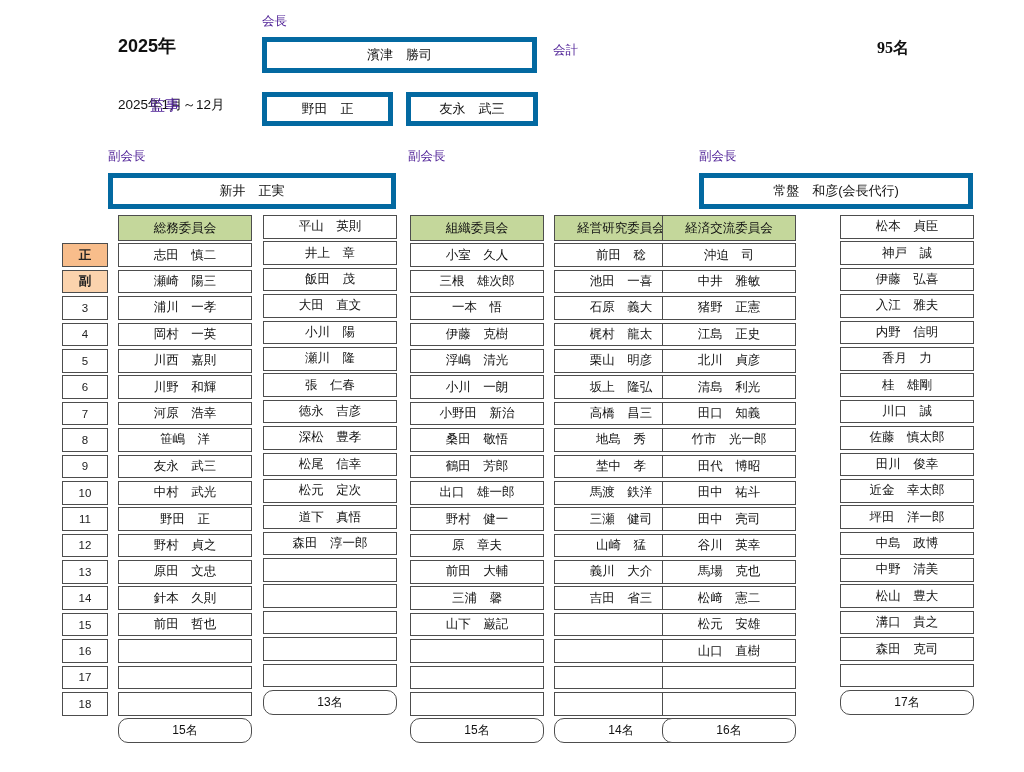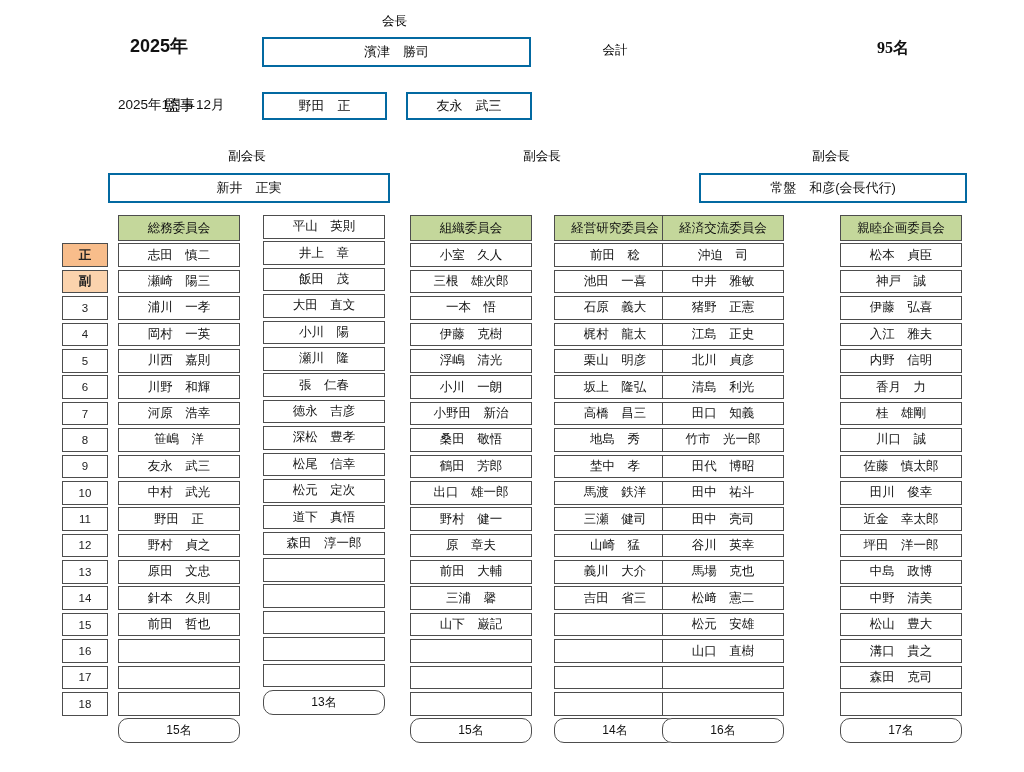--- a/index.html
+++ b/index.html
@@ -1,28 +1,28 @@
 <!DOCTYPE html>
 <html style="--green: #c4d79b; --sei: #f8bd8b; --fuku: #fbd3ad;"><head>
 <meta charset="utf-8">
 <style>
   html,body{margin:0;padding:0;background:#fff;}
   #canvas{
     position:relative;width:1024px;height:772px;background:#ffffff;overflow:hidden;
     font-family:"Liberation Sans","DejaVu Sans",sans-serif;color:#111;
   }
-  .tlabel{position:absolute;text-align:center;font-size:12.5px;color:#000000;}
+  .tlabel{position:absolute;font-size:12.5px;color:#4c1d95;}
   .obox{
-    position:absolute;border:2px solid #0369a1;background:#fff;
+    position:absolute;border:5px solid #0369a1;background:#fff;
     display:flex;align-items:center;justify-content:center;font-size:13px;
   }
-  .year{position:absolute;font-weight:bold;font-size:18px;margin-left:12px;}
+  .year{position:absolute;font-weight:bold;font-size:18px;}
   .period{position:absolute;font-size:13.5px;}
   .total{position:absolute;font-weight:bold;font-size:16px;font-family:"Liberation Serif","DejaVu Serif",serif;}
-  .committee{position:absolute;top:215px;width:122px;}
+  .committee{position:absolute;top:215px;width:134px;}
   .c-head{
     box-sizing:border-box;height:26px;margin-bottom:2.4px;
     border:1px solid #4d4d4d;background:var(--green,#c4d79b);
     display:flex;align-items:center;justify-content:center;font-size:12.5px;
   }
   .cell{
     box-sizing:border-box;height:23.6px;margin-bottom:2.8px;
     border:1px solid #4d4d4d;background:#fff;
     display:flex;align-items:center;justify-content:center;font-size:12.5px;white-space:nowrap;
   }
@@ -186,21 +186,20 @@
         <div class="cell">谷川　英幸</div>
         <div class="cell">馬場　克也</div>
         <div class="cell">松﨑　憲二</div>
         <div class="cell">松元　安雄</div>
         <div class="cell">山口　直樹</div>
         <div class="cell"></div>
         <div class="cell"></div>
         <div class="cell count">16名</div>
       </div>
       <div class="committee" style="left: 840px;">
-        <div class="c-head">親睦企画委員会</div>
         <div class="cell">松本　貞臣</div>
         <div class="cell">神戸　誠</div>
         <div class="cell">伊藤　弘喜</div>
         <div class="cell">入江　雅夫</div>
         <div class="cell">内野　信明</div>
         <div class="cell">香月　力</div>
         <div class="cell">桂　雄剛</div>
         <div class="cell">川口　誠</div>
         <div class="cell">佐藤　慎太郎</div>
         <div class="cell">田川　俊幸</div>

